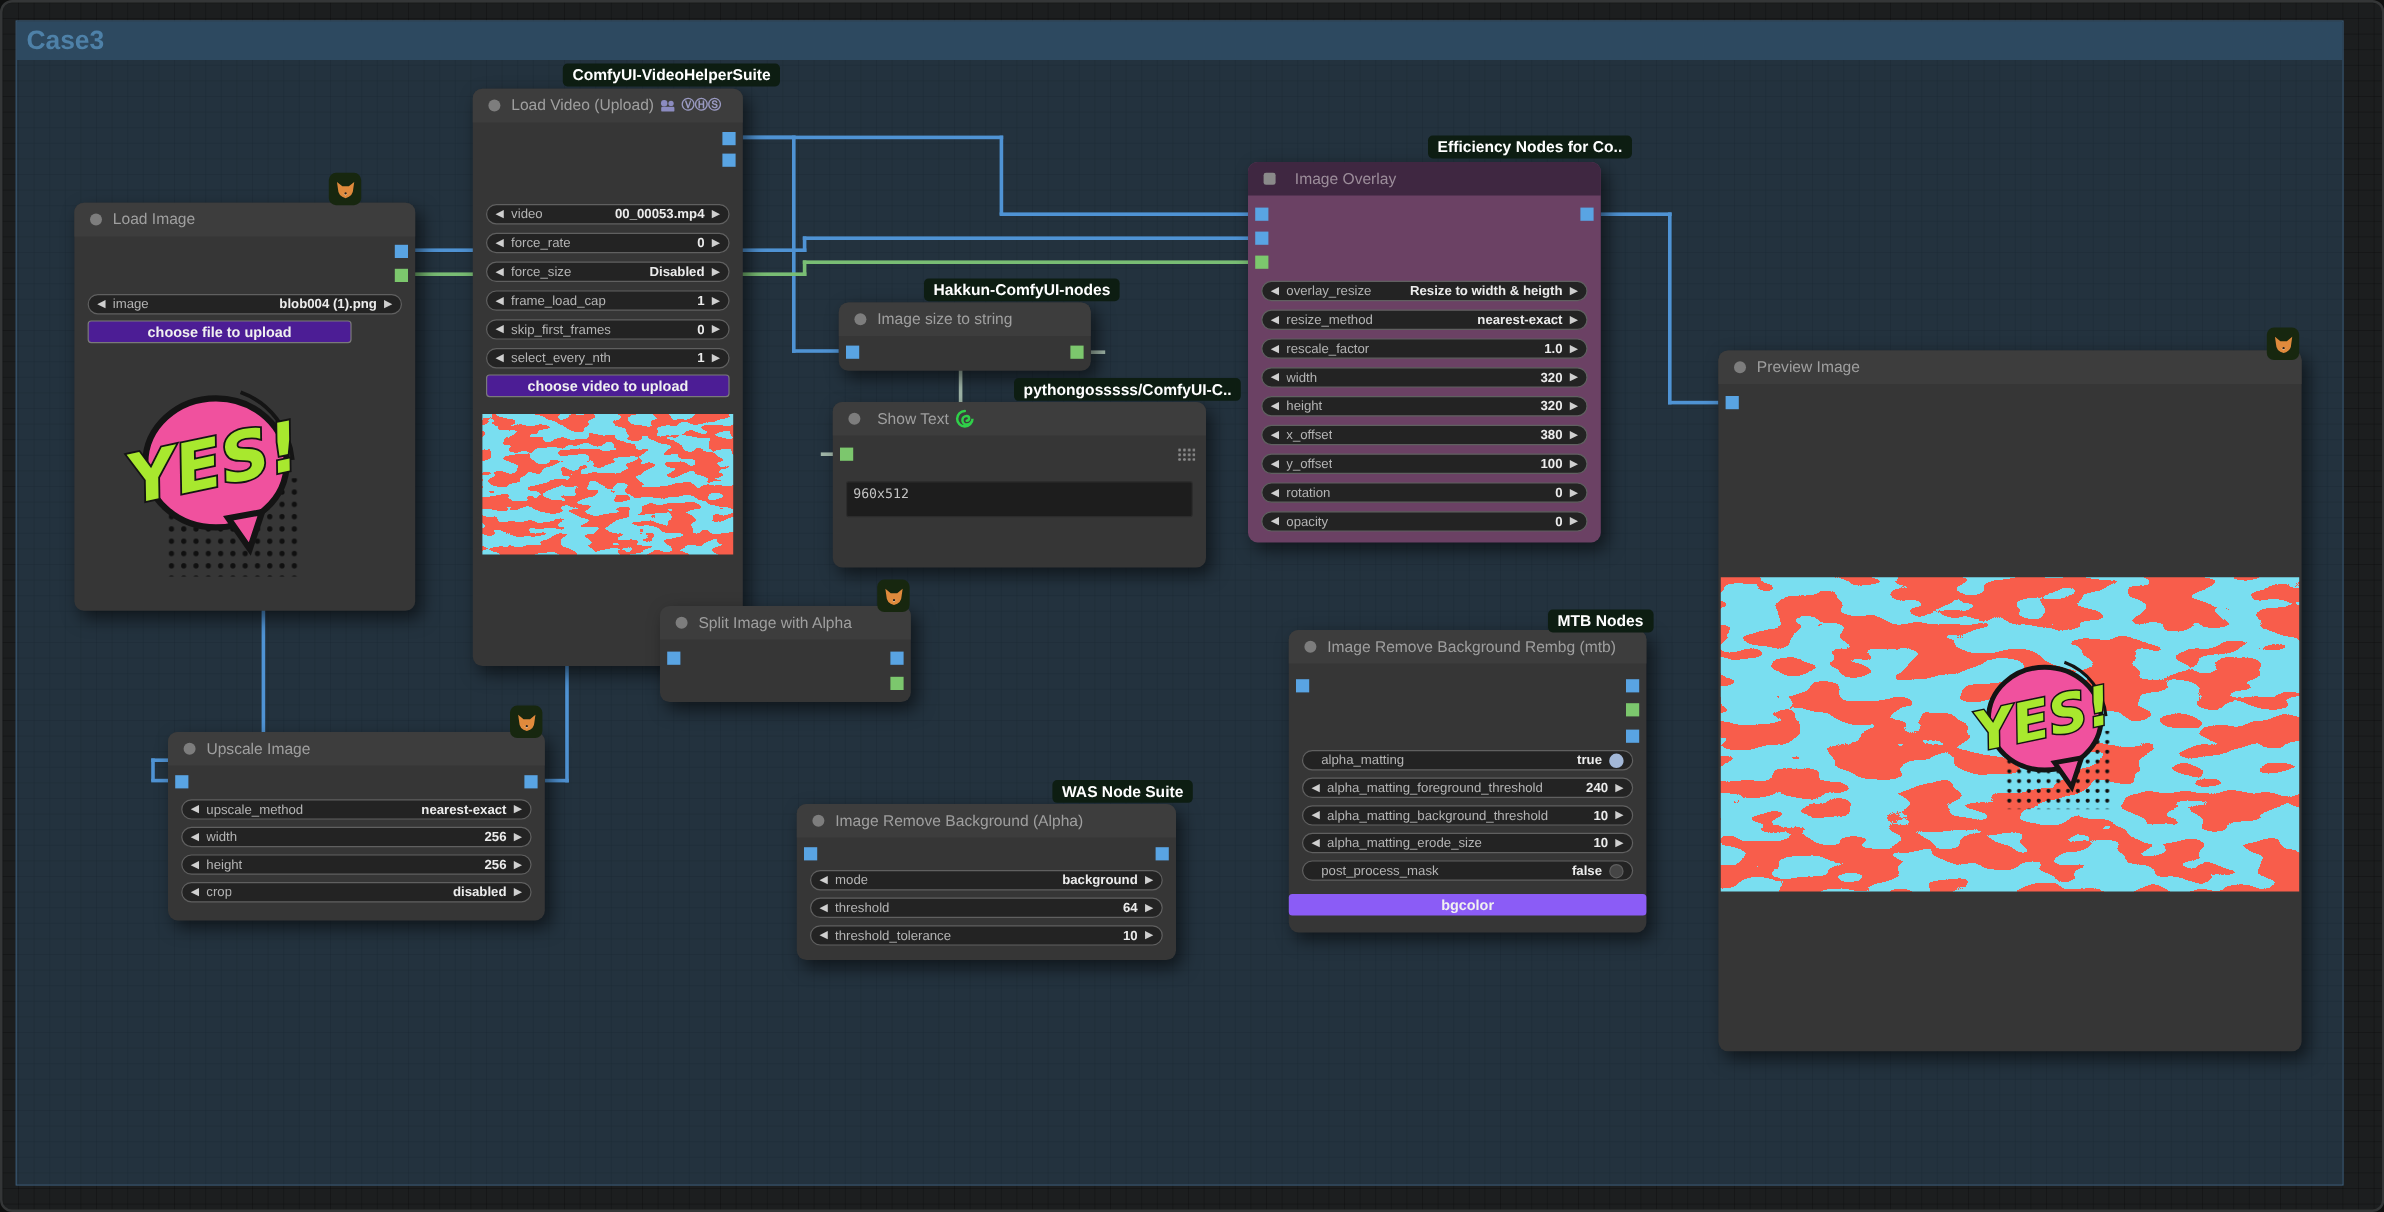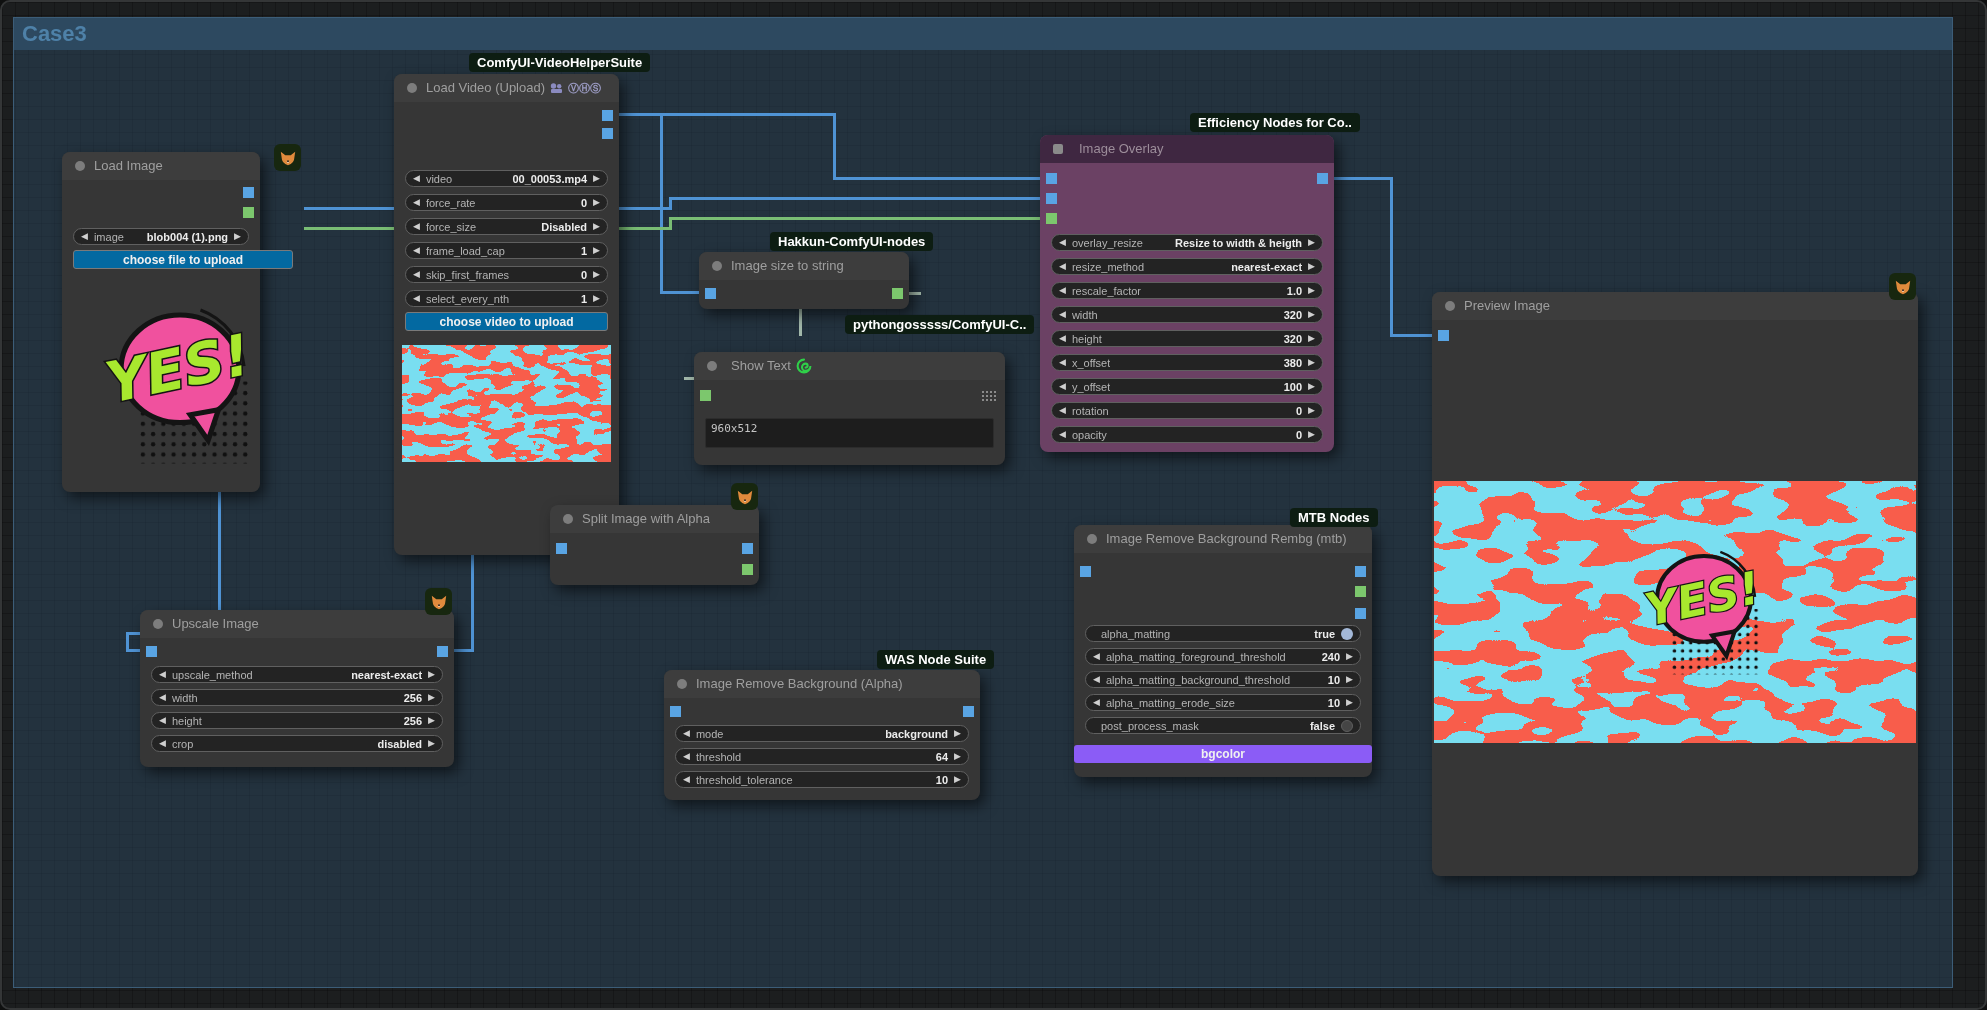--- a/index.html
+++ b/index.html
@@ -37,21 +37,21 @@
   .wstack{position:absolute;left:11px;right:11px;display:flex;flex-direction:column;gap:7px;}
   .widget{height:17px;background:#232323;border:1px solid #606060;border-radius:10px;
     display:flex;align-items:center;padding:0 7px;font-size:11px;box-sizing:border-box;}
   .warr{color:#cfcfcf;font-size:9px;line-height:1;flex:none;}
   .wlabel{color:#b4b4b4;margin-left:6px;white-space:nowrap;overflow:hidden;flex-shrink:1;min-width:0;}
   .wvalue{margin-left:auto;color:#ececec;font-weight:bold;white-space:nowrap;padding:0 6px;flex:none;}
   .widget.toggle .wlabel{margin-left:8px;}
   .tog{width:12px;height:12px;border-radius:50%;flex:none;}
   .tog.on{background:#a3b8d8;}
   .tog.off{background:#454545;border:1px solid #5e5e5e;box-sizing:border-box;}
-  .nbtn{position:absolute;background:#0369a1;border:1px solid #7a7a7a;border-radius:3px;
+  .nbtn{position:absolute;background:#4c1d95;border:1px solid #7a7a7a;border-radius:3px;
     color:#f0f0f0;font-weight:bold;font-size:12px;text-align:center;box-sizing:border-box;
     display:flex;align-items:center;justify-content:center;}
   .nbtn.black{background:#8b5cf6;border:none;}
   .badge{position:absolute;z-index:5;background:#0d1d12;color:#fff;font-weight:bold;
     font-size:13px;padding:2px 8px;border-radius:4px;white-space:nowrap;}
   .foxb{position:absolute;z-index:5;width:27px;height:27px;background:#17270f;border-radius:6px;
     display:flex;align-items:center;justify-content:center;}
   .ta{position:absolute;background:#1d1d1d;border:1px solid #2c2c2c;border-radius:2px;
     font-family:"DejaVu Sans Mono",monospace;font-size:11px;color:#c4c4c4;padding:3px 5px;box-sizing:border-box;}
   .griddots{position:absolute;width:15px;height:11px;
@@ -160,21 +160,21 @@
       </svg>
   </div>
   <div class="foxb" style="left:1887px;top:271px;">
     <svg width="18" height="18" viewBox="0 0 20 20">
         <path d="M2 3 L7 7 H13 L18 3 L17 10 Q17 16 10 18 Q3 16 3 10 Z" fill="#e08a3c"></path>
         <path d="M6 12 Q10 17 14 12 L10 15.5 Z" fill="#f5f0ea"></path>
         <circle cx="10" cy="13.5" r="1" fill="#222"></circle>
       </svg>
   </div>
 
-  <div class="node" style="left:60px;top:150px;width:198px;height:340px;">
+  <div class="node" style="left:60px;top:167px;width:284px;height:340px;">
     <div class="ntitle">
         <span class="ttext">Load Image</span>
       </div>
     <div class="tdot"></div>
     <div class="slot out blue" style="top:35px;"></div>
     <div class="slot out green" style="top:55px;"></div>
     <div class="wstack" style="top:76px;">
       <div class="widget">
         <span class="warr">◀</span>
         <span class="wlabel">image</span>
@@ -247,21 +247,21 @@
 
   <div class="node" style="left:697px;top:250px;width:210px;height:57px;">
     <div class="ntitle">
         <span class="ttext">Image size to string</span>
       </div>
     <div class="tdot"></div>
     <div class="slot in blue" style="top:36px;"></div>
     <div class="slot out green" style="top:36px;"></div>
   </div>
 
-  <div class="node" style="left:692px;top:350px;width:311px;height:113px;">
+  <div class="node" style="left:692px;top:333px;width:311px;height:138px;">
     <div class="ntitle">
       <span class="ttext"></span>
       <span class="ttext">Show Text</span>
       <svg width="16" height="16" viewBox="0 0 20 20">
           <path d="M10 2 a8 8 0 1 0 8 8 a6 6 0 0 1 -6 6 a4.5 4.5 0 0 1 0 -9 a2.5 2.5 0 0 1 0 5" fill="none" stroke="#2fd049" stroke-width="2.6" stroke-linecap="round"></path>
         </svg>
     </div>
     <div class="tdot"></div>
     <div class="slot in green" style="top:38px;"></div>
     <div class="griddots" style="right:9px;top:38px;"></div>

